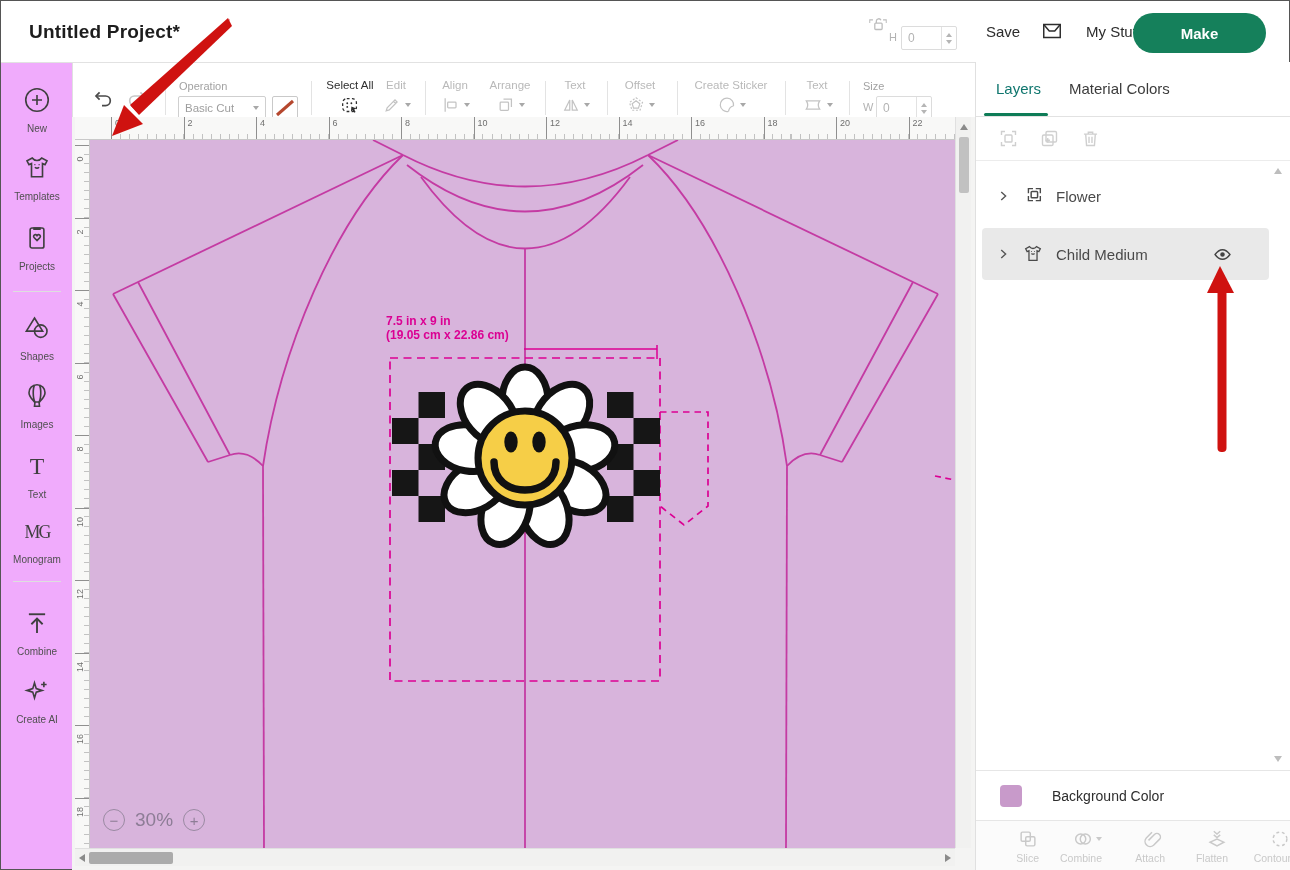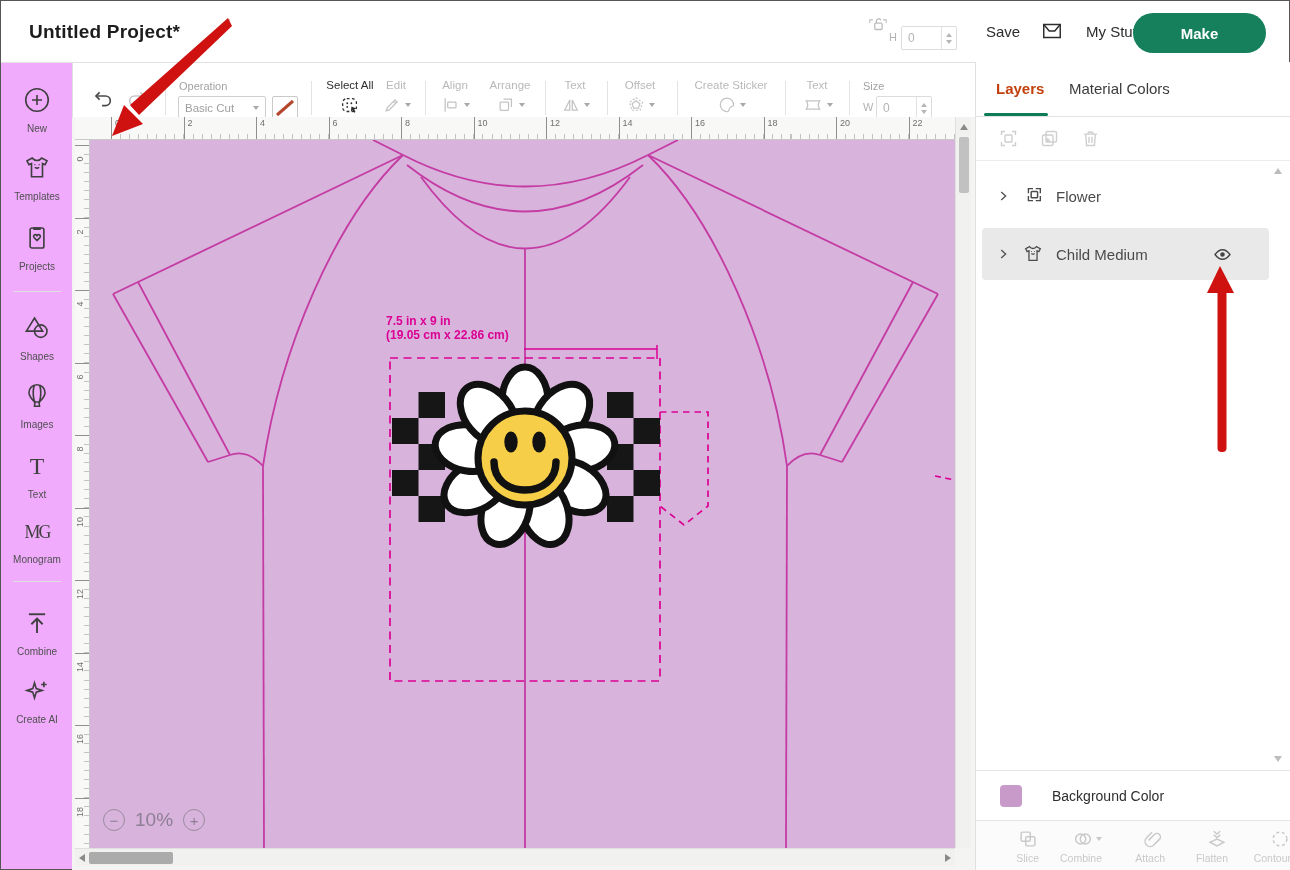--- a/index.html
+++ b/index.html
@@ -58,21 +58,21 @@
   .vscroll { position:absolute; left:883px; top:0; width:16px; height:731px; background:#f1f1f0; border-left:1px solid #e0e0e0; }
   .vthumb { position:absolute; left:3px; top:20px; width:10px; height:56px; background:#c1c1c1; border-radius:2px; }
   .hscroll { position:absolute; left:3px; top:731px; width:880px; height:18px; background:#f1f1f0; border-top:1px solid #e0e0e0; }
   .hthumb { position:absolute; left:14px; top:3px; width:84px; height:12px; background:#ababab; border-radius:2px; }
   .sarrow { position:absolute; width:0; height:0; }
 
   
   .rpanel { position:absolute; left:975px; top:62px; width:315px; height:808px; background:#fff; border-left:1px solid #e0e0e0; }
   .tabs { position:absolute; left:0; top:0; width:315px; height:55px; border-bottom:1px solid #e2e2e2; }
   .tab { position:absolute; top:18px; font-size:15px; cursor:pointer; }
-  .tab.active { color:#c2410c; font-weight:700; }
+  .tab.active { color:#0f766e; font-weight:400; }
   .tab.idle { color:#3c3c3c; }
   .tab-underline { position:absolute; left:8px; top:51px; width:64px; height:3px; background:#0E7C57; border-radius:2px; }
   .licons { position:absolute; left:0; top:55px; width:315px; height:44px; display:flex; align-items:center; gap:20px; padding-left:22px; border-bottom:1px solid #ececec; color:#cfcfcf; }
   .layer-row { position:absolute; left:6px; width:287px; height:52px; border-radius:4px; display:flex; align-items:center; gap:12px; padding-left:14px; cursor:pointer; color:#4a4a4a; }
   .layer-row.sel { background:#e9e9e9; }
   .layer-row .name { font-size:15px; color:#4a4a4a; }
   .layer-eye { position:absolute; right:36px; top:16px; color:#444; cursor:pointer; }
   .pscroll-up,.pscroll-dn { position:absolute; left:298px; color:#bdbdbd; }
   .bgrow { position:absolute; left:0; top:708px; width:315px; height:50px; border-top:1px solid #e6e6e6; display:flex; align-items:center; gap:30px; padding-left:24px; background:#fff; cursor:pointer; }
   .bgswatch { width:22px; height:22px; border-radius:4px; background:#C89ACA; }
@@ -431,21 +431,21 @@
           <g fill="#111111">
             <ellipse cx="421" cy="302" rx="6.7" ry="10.5"></ellipse>
             <ellipse cx="449" cy="302" rx="6.7" ry="10.5"></ellipse>
             <path d="M404,322 C404,340 418,350 435,350 C452,350 466,340 466,322" fill="none" stroke="#111111" stroke-width="7.5" stroke-linecap="round"></path>
           </g>
         </g>
       </svg>
 
       <div class="zoombar">
         <span class="zbtn">−</span>
-        <span>10%</span>
+        <span>30%</span>
         <span class="zbtn">+</span>
       </div>
     </div>
 
     <div class="vscroll">
       <span class="sarrow" style="left:4px;top:7px;border-left:4.5px solid transparent;border-right:4.5px solid transparent;border-bottom:6px solid #8a8a8a"></span>
       <div class="vthumb"></div>
     </div>
     <div class="hscroll">
       <span class="sarrow" style="left:4px;top:5px;border-top:4.5px solid transparent;border-bottom:4.5px solid transparent;border-right:6px solid #8a8a8a"></span>

